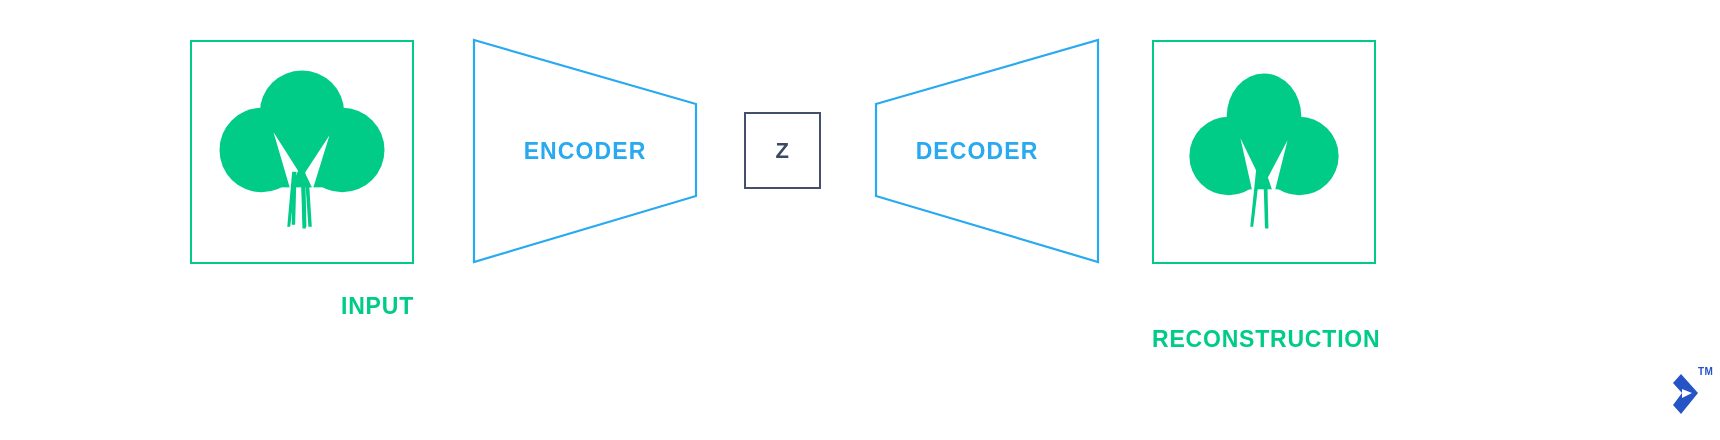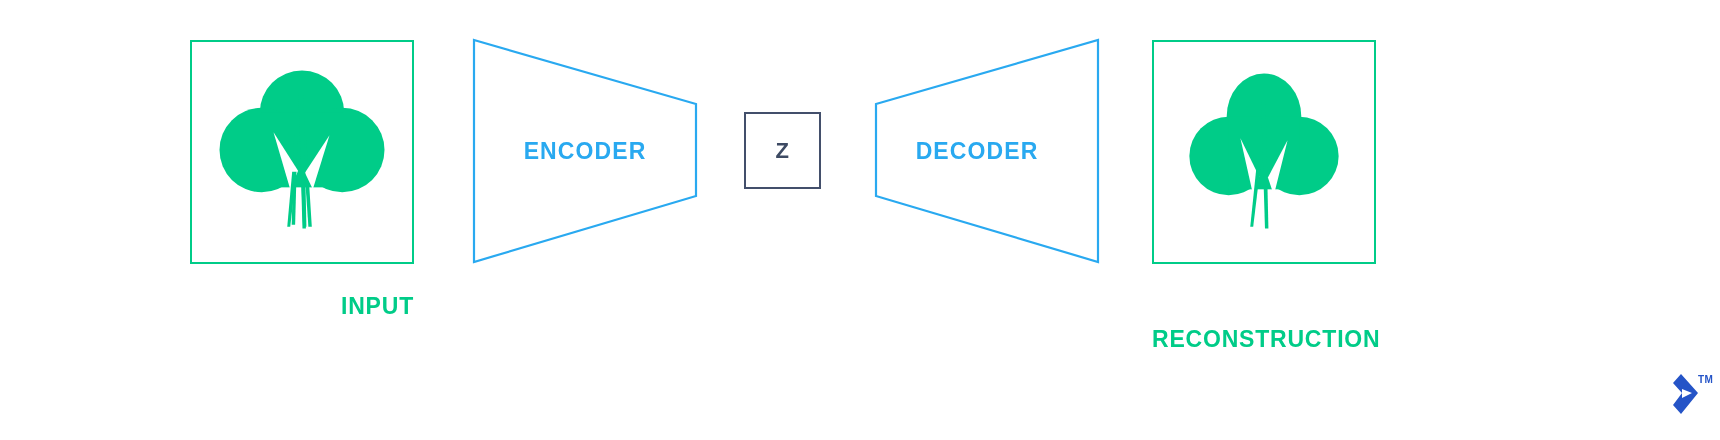--- a/index.html
+++ b/index.html
@@ -122,21 +122,21 @@
   #brand-logo-icon {
     position: absolute;
     left: 0;
     top: 10px;
     width: 34px;
     height: 44px;
   }
   #brand-tm {
     position: absolute;
     left: 30px;
-    top: 12px;
+    top: 4px;
     color: #2554c7;
     font-size: 10px;
     font-weight: 700;
     letter-spacing: 0.3px;
   }
 </style>
 </head>
 <body>
 
 <div class="stage">

